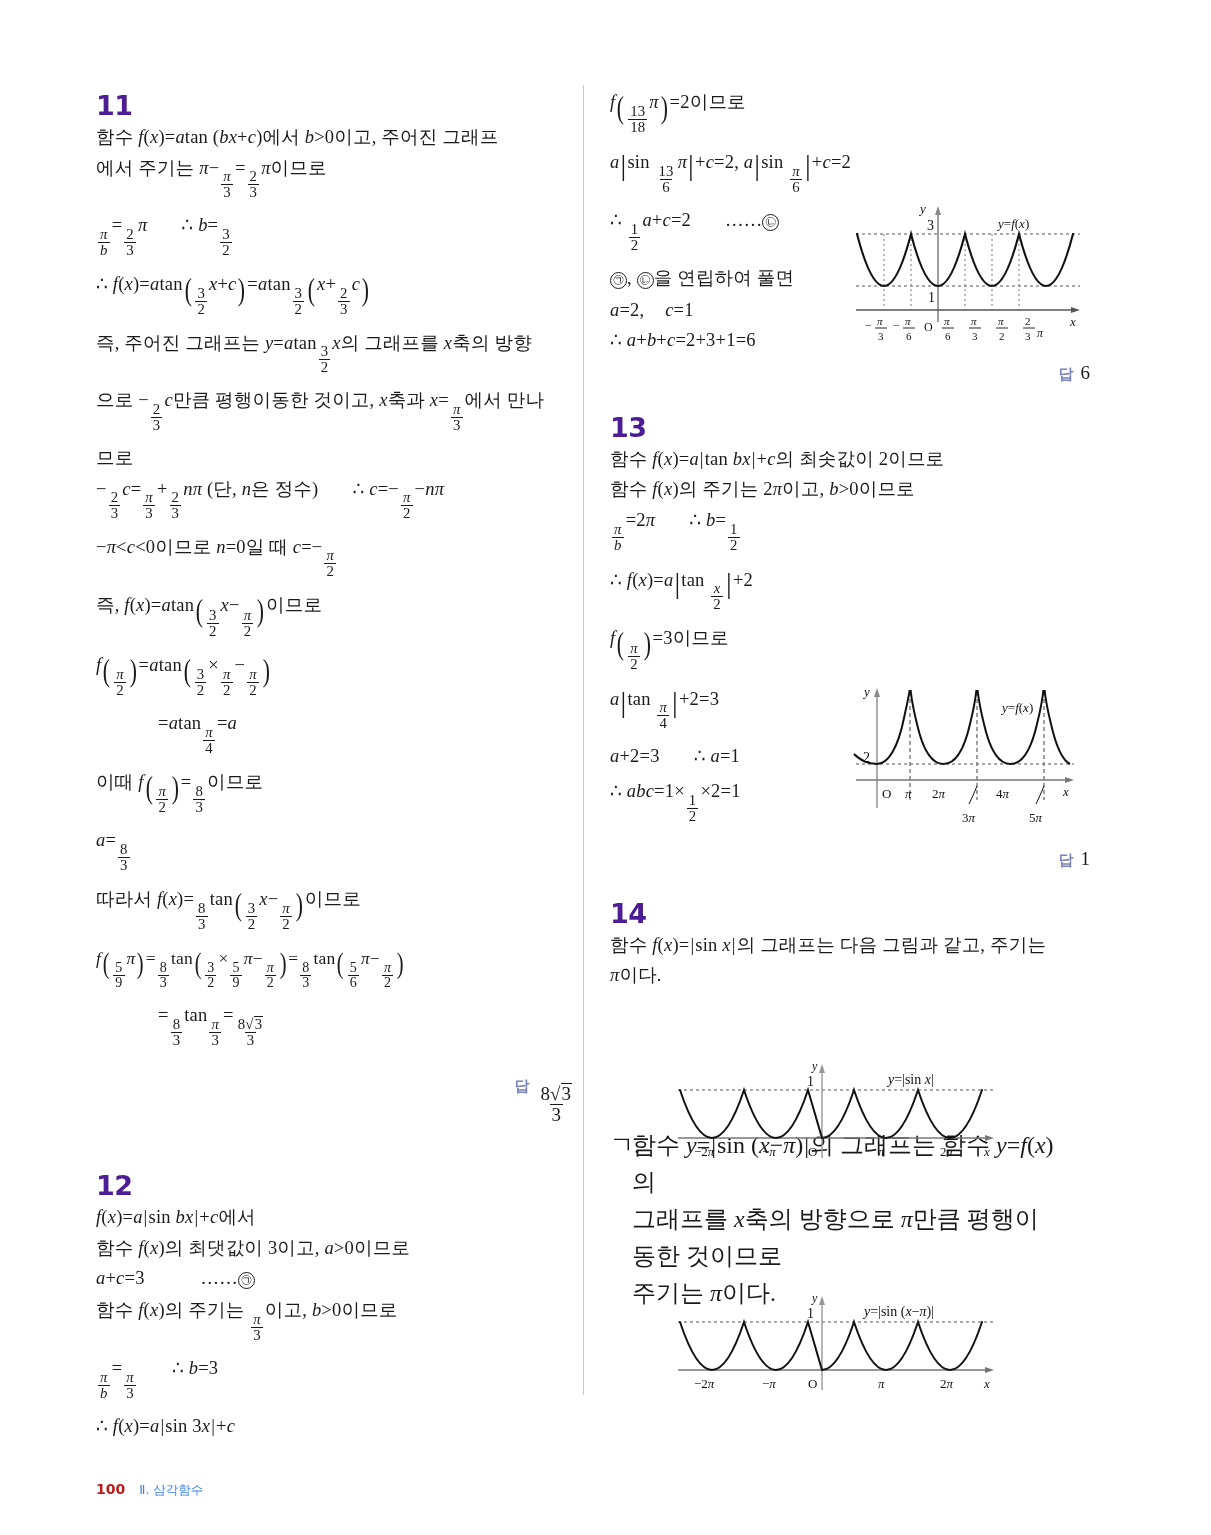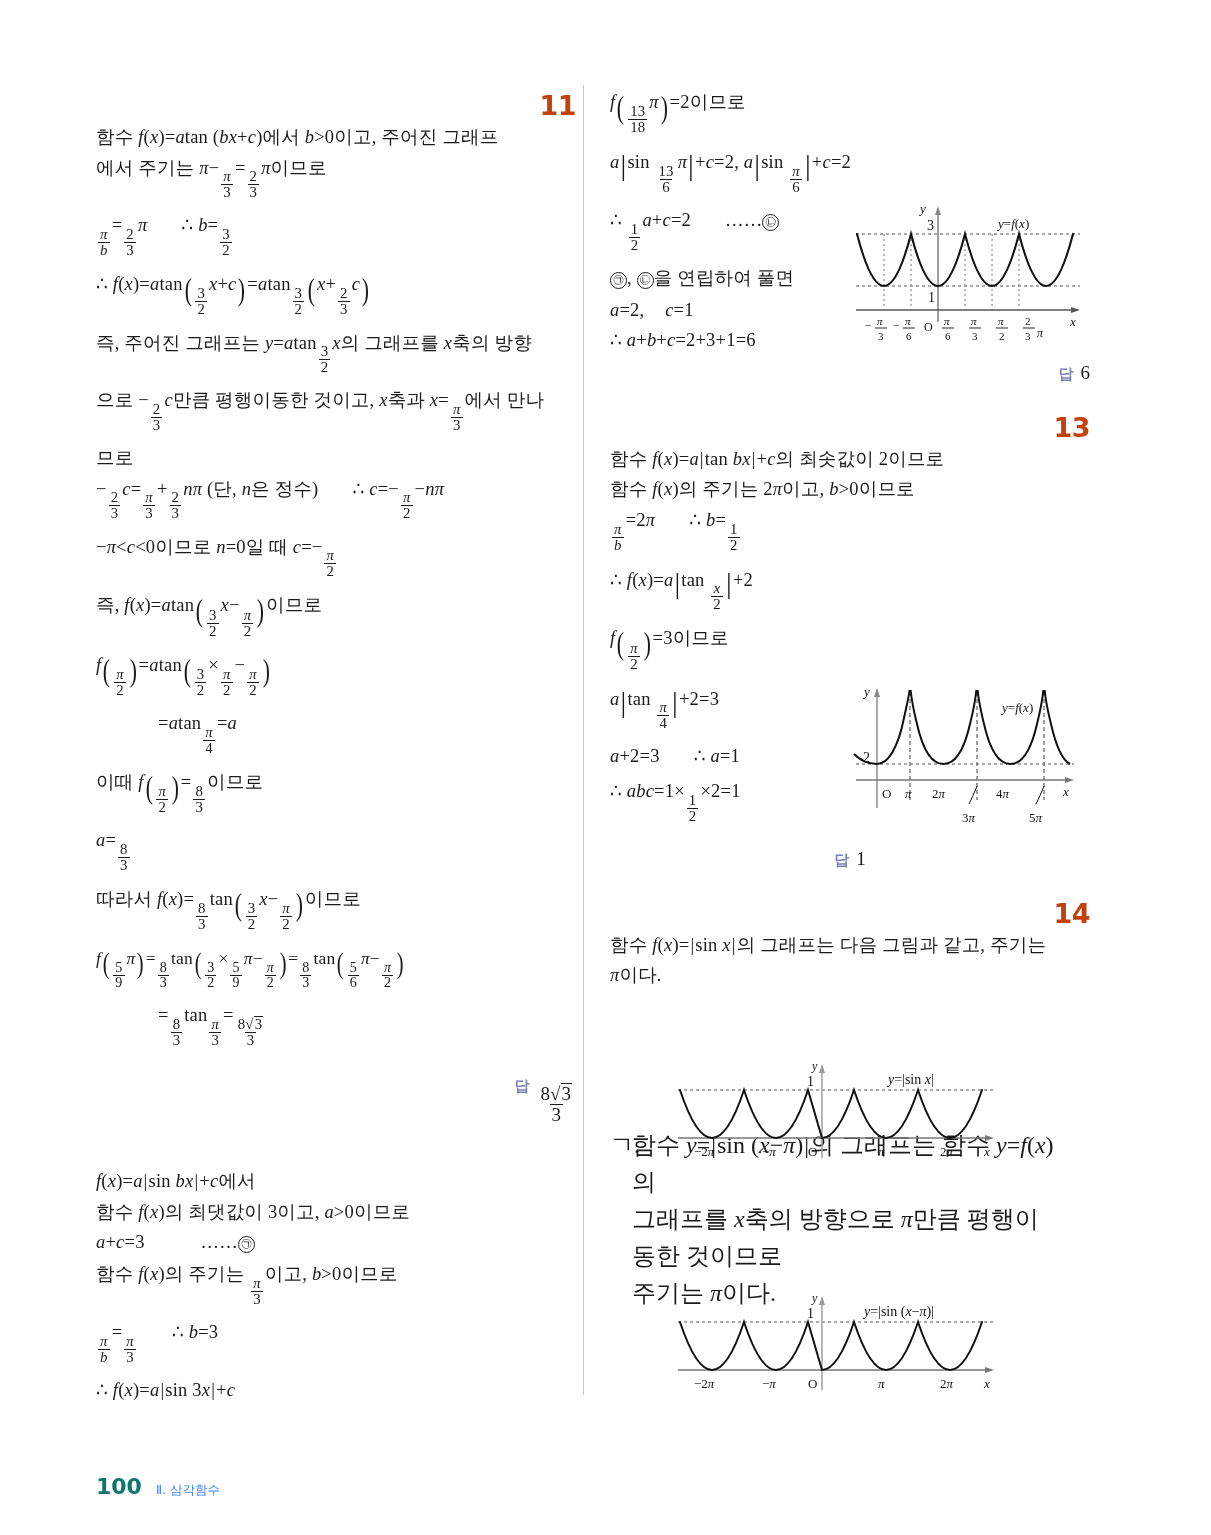--- a/index.html
+++ b/index.html
@@ -22,25 +22,24 @@
   
   .col{position:absolute;top:0;}
   .col-left{left:96px;width:480px;}
   .col-right{left:610px;width:480px;}
 
   
   .pnum{
     font-family:"DejaVu Sans", sans-serif;
     font-weight:bold;
     font-size:27px;
-    color:#c2410c;
+    color:#4c1d95;
     letter-spacing:-0.5px;
     margin:0 0 9px 0;
     line-height:1;
-    text-align:right;
   }
 
   
   .line{
     font-size:18.5px;
     line-height:1.0;
     margin:0 0 12px 0;
     white-space:nowrap;
     letter-spacing:0.2px;
   }
@@ -116,21 +115,21 @@
   .stmt{font-size:24px;line-height:1.55;margin:0;}
   .stmt .mk{display:inline-block;width:22px;vertical-align:top;}
   .stmt .bodyw{display:inline-block;width:430px;vertical-align:top;}
 
   
   .footer{
     position:absolute;left:96px;bottom:36px;
     display:flex;align-items:baseline;gap:14px;
   }
   .footer .pg{
-    font-family:"DejaVu Sans",sans-serif;font-weight:bold;font-size:22px;color:#0f766e;
+    font-family:"DejaVu Sans",sans-serif;font-weight:bold;font-size:14px;color:#b91c1c;
   }
   .footer .ch{
     font-family:"DejaVu Sans",sans-serif;font-size:12.5px;color:#3b82f6;
   }
 </style>
 </head>
 <body>
 
 <div class="page">
 
@@ -329,20 +328,21 @@
 
       <div class="ansrow" style="margin-top:26px;">
         <span class="ans-label">답</span><span class="ans-val"><span class="frac" style="font-size:1em;vertical-align:-0.5em;">
               <span class="num">8<span class="rad"><span class="rsym">√</span><span class="rbody">3</span></span></span>
               <span class="den">3</span>
             </span></span>
       </div>
     </div>
 
     <div style="margin-top:48px;">
+      <div class="pnum">12</div>
 
       <div class="line">
         <span class="it">f</span>(<span class="it">x</span>)=<span class="it">a</span><span class="vbar-s">|</span><span class="up">sin</span> <span class="it">bx</span><span class="vbar-s">|</span>+<span class="it">c</span>에서
       </div>
 
       <div class="line">
         함수 <span class="it">f</span>(<span class="it">x</span>)의 최댓값이 3이고, <span class="it">a</span>&gt;0이므로
       </div>
 
       <div class="line">
@@ -463,21 +463,21 @@
         <span class="it">a</span>+2=3<span class="sp"></span>∴ <span class="it">a</span>=1
       </div>
 
       <div class="line tall">
         ∴ <span class="it">abc</span>=1×<span class="frac">
             <span class="num">1</span>
             <span class="den">2</span>
           </span>×2=1
       </div>
 
-      <div class="ansrow" style="margin-top:24px;text-align:center;">
+      <div class="ansrow" style="margin-top:24px;">
         <span class="ans-label">답</span><span class="ans-val">1</span>
       </div>
     </div>
 
     <div style="margin-top:30px;">
       <div class="pnum">14</div>
 
       <div class="line">
         함수 <span class="it">f</span>(<span class="it">x</span>)=<span class="vbar-s">|</span><span class="up">sin</span> <span class="it">x</span><span class="vbar-s">|</span>의 그래프는 다음 그림과 같고, 주기는
       </div>

